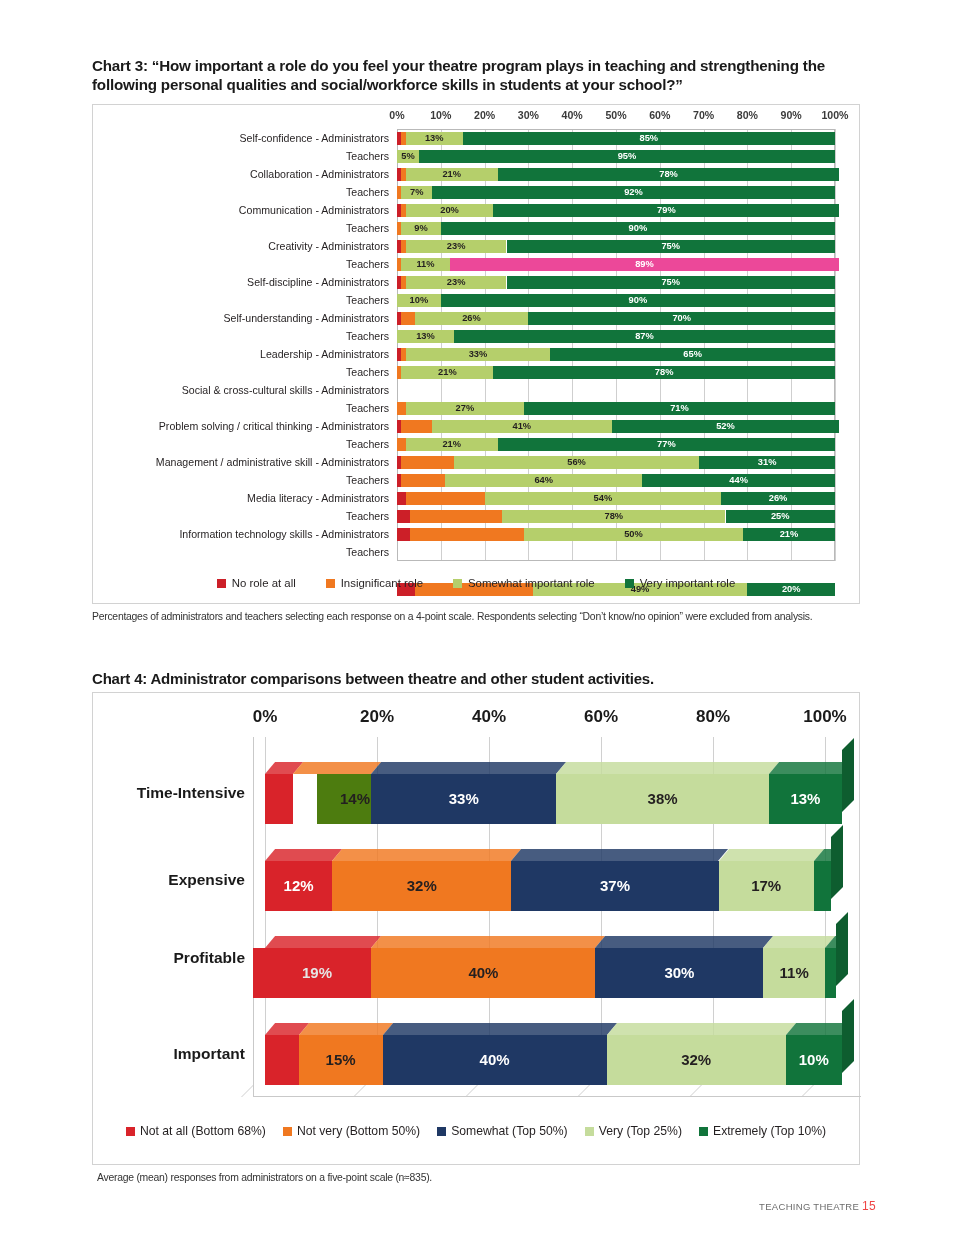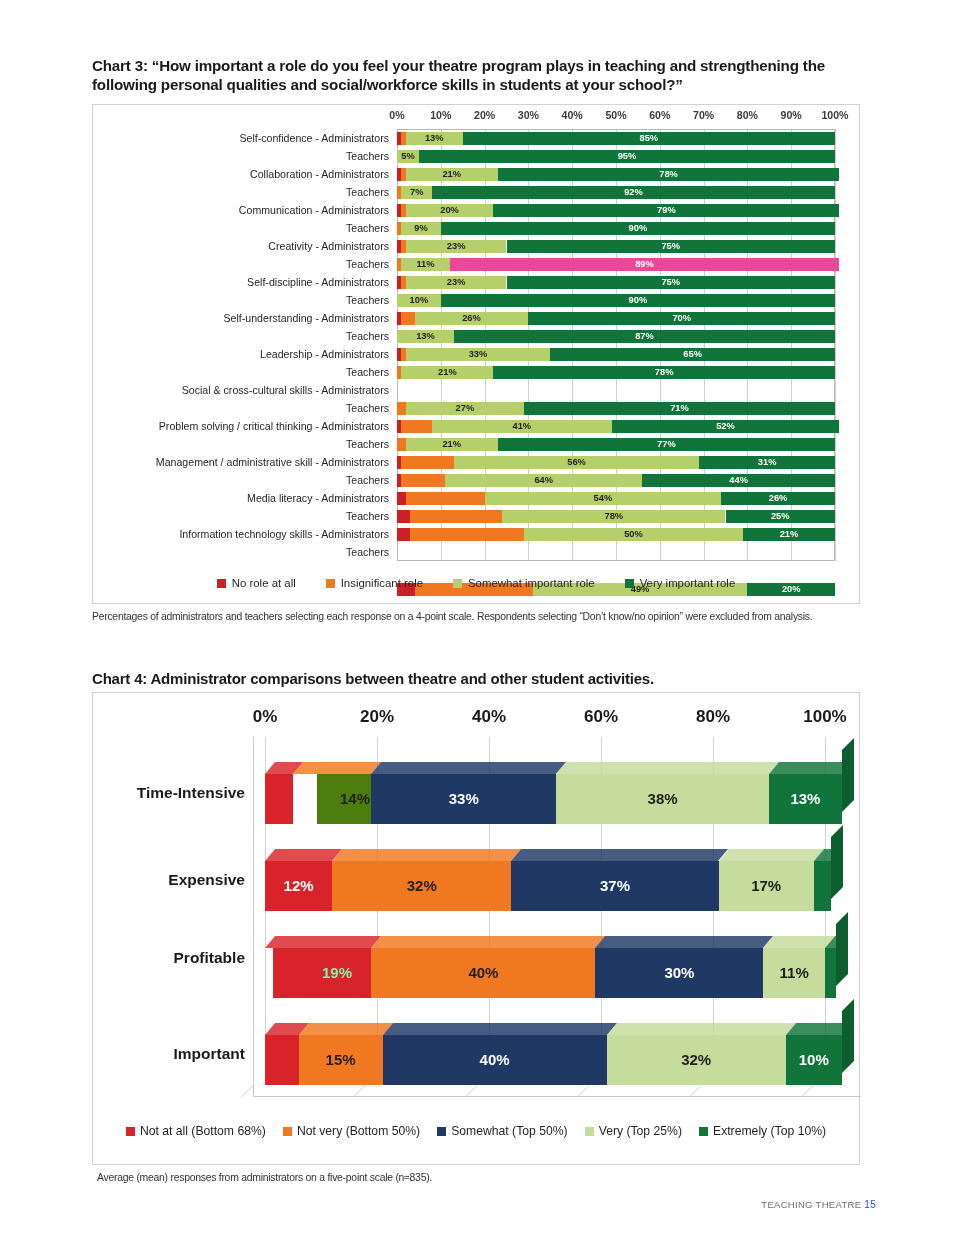--- a/index.html
+++ b/index.html
@@ -22,21 +22,21 @@
     position:absolute;font-size:10.4px;color:#333;letter-spacing:-0.25px;
     white-space:nowrap;
   }
   #c3-caption{left:92px;top:611px;}
   #c4-caption{left:97px;top:1172px;}
 
   #footer{
     position:absolute;right:84px;top:1199px;font-size:9.5px;
     color:#6d6d6d;letter-spacing:.3px;white-space:nowrap;
   }
-  #footer .pg{font-size:10px;color:#1d4ed8;}
+  #footer .pg{font-size:12px;color:#ef4444;}
 
   
   #chart3{
     position:absolute;left:92px;top:104px;width:768px;height:500px;
     border:1px solid #d2d2d2;background:#fff;box-sizing:border-box;
   }
   #c3-axis{position:absolute;left:302px;top:4px;width:442px;height:16px;}
   #c3-axis span{
     position:absolute;font-size:10.6px;font-weight:bold;color:#3b3b3b;
     transform:translateX(-50%);white-space:nowrap;
@@ -399,21 +399,21 @@
           <div class="c4-top" style="left: 258.4px; width: 207.2px; background: rgb(31, 56, 100);"></div>
           <div class="c4-seg" style="left: 258.4px; width: 207.2px; background: rgb(31, 56, 100); color: rgb(255, 255, 255);">37%</div>
           <div class="c4-top" style="left: 465.6px; width: 95.2px; background: rgb(197, 220, 156);"></div>
           <div class="c4-seg" style="left: 465.6px; width: 95.2px; background: rgb(197, 220, 156); color: rgb(35, 31, 32);">17%</div>
           <div class="c4-top" style="left: 560.8px; width: 16.8px; background: rgb(17, 116, 59);"></div>
           <div class="c4-seg" style="left: 560.8px; width: 16.8px; background: rgb(17, 116, 59); color: rgb(255, 255, 255);"></div>
           <div class="c4-side" style="left: 577.6px; background: rgb(17, 116, 59);"></div>
         </div>
         <div class="c4-row" style="left: 0px; top: 198.5px; width: 572px;">
           <div class="c4-top" style="left: 12px; width: 106.4px; background: rgb(217, 35, 42);"></div>
-          <div class="c4-seg" style="left: 20px; width: 128px; background: rgb(217, 35, 42); color: #86efac;">19%</div>
+          <div class="c4-seg" style="left: 0; width: 128px; background: rgb(217, 35, 42); color: #e5e5e5;">19%</div>
           <div class="c4-top" style="left: 118.4px; width: 224px; background: rgb(240, 120, 32);"></div>
           <div class="c4-seg" style="left: 118.4px; width: 224px; background: rgb(240, 120, 32); color: rgb(35, 31, 32);">40%</div>
           <div class="c4-top" style="left: 342.4px; width: 168px; background: rgb(31, 56, 100);"></div>
           <div class="c4-seg" style="left: 342.4px; width: 168px; background: rgb(31, 56, 100); color: rgb(255, 255, 255);">30%</div>
           <div class="c4-top" style="left: 510.4px; width: 61.6px; background: rgb(197, 220, 156);"></div>
           <div class="c4-seg" style="left: 510.4px; width: 61.6px; background: rgb(197, 220, 156); color: rgb(35, 31, 32);">11%</div>
           <div class="c4-top" style="left: 572px; width: 11.2px; background: rgb(17, 116, 59);"></div>
           <div class="c4-seg" style="left: 572px; width: 11.2px; background: rgb(17, 116, 59); color: rgb(255, 255, 255);"></div>
           <div class="c4-side" style="left: 583.2px; background: rgb(17, 116, 59);"></div>
         </div>

